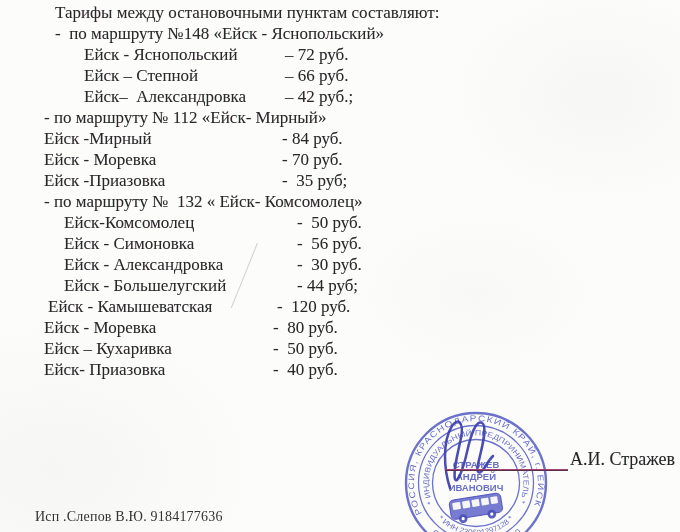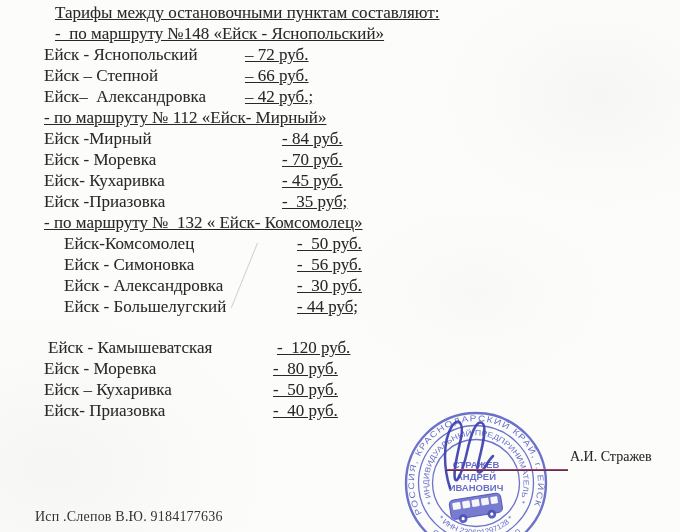--- a/index.html
+++ b/index.html
@@ -10,52 +10,51 @@
       radial-gradient(ellipse 300px 220px at 8% 88%, rgba(190,195,185,0.10), transparent 70%),
       radial-gradient(ellipse 180px 120px at 70% 55%, rgba(200,200,190,0.08), transparent 70%),
       #fcfcfb;
     font-family:"Liberation Serif","DejaVu Serif",serif;
     color:#282828;
   }
   .doc{
     position:absolute;left:44px;top:2px;width:600px;
     font-size:17px;line-height:21px;
     text-shadow:0.4px 0 rgba(190,0,120,0.10), -0.4px 0 rgba(0,150,80,0.10);
-    text-decoration:underline;
   }
   .line{height:21px;white-space:pre;}
   .title{padding-left:11px;}
   .header{white-space:pre;}
   .sec1 .header{padding-left:11px;}
   .sec4 .header{padding-left:3px;}
   .row{height:21px;}
   .row .name{display:inline-block;white-space:pre;vertical-align:top;}
   .row .price{white-space:pre;text-align:right;}
-  .sec1 .name{width:201px;}
+  .sec1 .name{width:201px;margin-left:40px;}
   .sec2 .name{width:238px;}
   .sec3 .name{width:233px;margin-left:20px;}
   .sec4 .name{width:229px;}
-  .row.ind{padding-left:4px;margin-top:20px;}
+  .row.ind{padding-left:4px;}
   .crease{
     position:absolute;left:257px;top:243px;width:1px;height:70px;
     background:rgba(150,140,130,0.40);
     transform:rotate(22deg);transform-origin:top center;
   }
   .footer-note{
     position:absolute;left:35px;top:509px;
     font-size:14px;color:#333;letter-spacing:0.2px;white-space:pre;
   }
   .stamp-wrap{position:absolute;left:403px;top:410px;width:146px;height:146px;}
   .sig-scribble{position:absolute;left:440px;top:416px;width:62px;height:78px;}
   .sig-line{
     position:absolute;left:445px;top:469px;width:123px;height:2px;
     background:linear-gradient(to bottom,#c04f88 0%,#3a2338 100%);
   }
   .sig-name{
-    position:absolute;left:570px;top:449px;font-size:14px;white-space:pre;
+    position:absolute;left:570px;top:449px;font-size:18px;white-space:pre;
     color:#262626;
     text-shadow:0.4px 0 rgba(190,0,120,0.10), -0.4px 0 rgba(0,150,80,0.12);
   }
   .stamp-ring-text{font-family:"Liberation Sans","DejaVu Sans",sans-serif;}
   .stamp-center-text{
     font-family:"Liberation Sans","DejaVu Sans",sans-serif;
     font-weight:bold;text-anchor:middle;
   }
 </style>
 </head>
@@ -70,21 +69,20 @@
       <div class="line header">-  по маршруту №148 «Ейск - Яснопольский»</div>
       <div class="row"><span class="name">Ейск - Яснопольский</span><span class="price">– 72 руб.</span></div>
       <div class="row"><span class="name">Ейск – Степной</span><span class="price">– 66 руб.</span></div>
       <div class="row"><span class="name">Ейск–  Александровка</span><span class="price">– 42 руб.;</span></div>
     </div>
 
     <div class="sec2">
       <div class="line header">- по маршруту № 112 «Ейск- Мирный»</div>
       <div class="row"><span class="name">Ейск -Мирный</span><span class="price">- 84 руб.</span></div>
       <div class="row"><span class="name">Ейск - Моревка</span><span class="price">- 70 руб.</span></div>
-      <div class="row"><span class="name">Ейск- Кухаривка</span><span class="price">- 45 руб.</span></div>
       <div class="row"><span class="name">Ейск -Приазовка</span><span class="price">-  35 руб;</span></div>
     </div>
 
     <div class="sec3">
       <div class="line header">- по маршруту №  132 « Ейск- Комсомолец»</div>
       <div class="row"><span class="name">Ейск-Комсомолец</span><span class="price">-  50 руб.</span></div>
       <div class="row"><span class="name">Ейск - Симоновка</span><span class="price">-  56 руб.</span></div>
       <div class="row"><span class="name">Ейск - Александровка</span><span class="price">-  30 руб.</span></div>
       <div class="row"><span class="name">Ейск - Большелугский</span><span class="price">- 44 руб;</span></div>
     </div>

